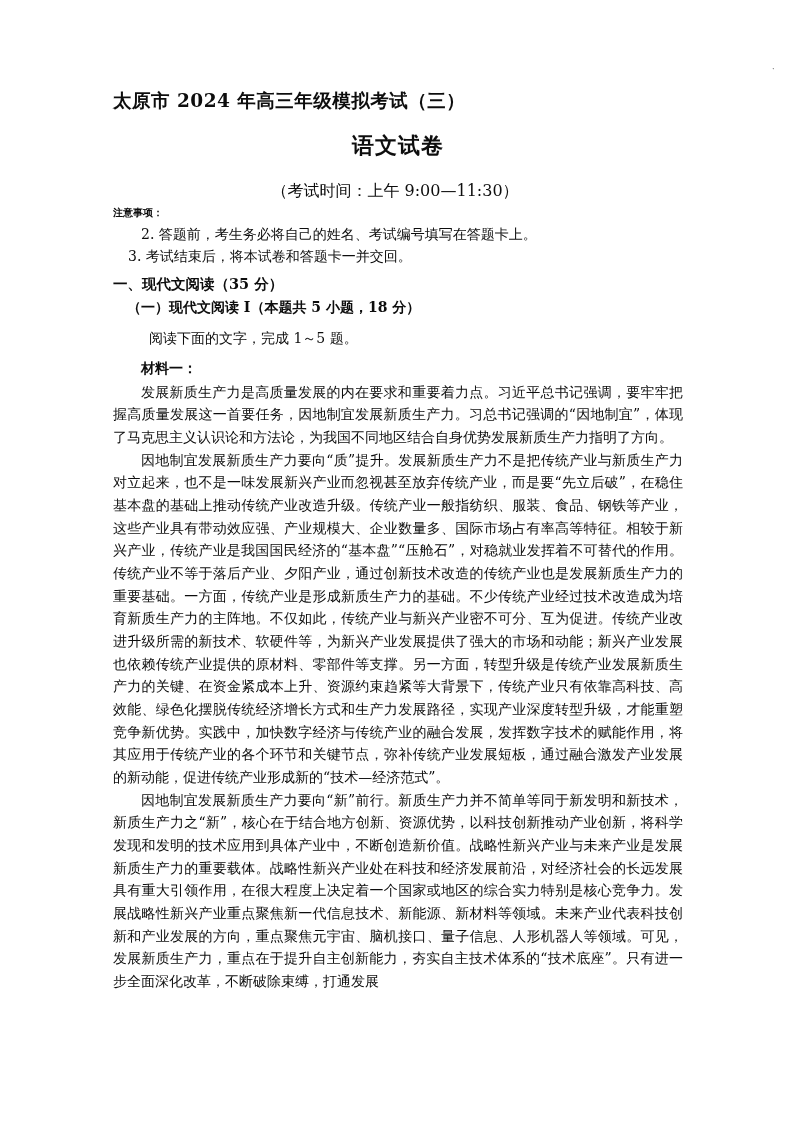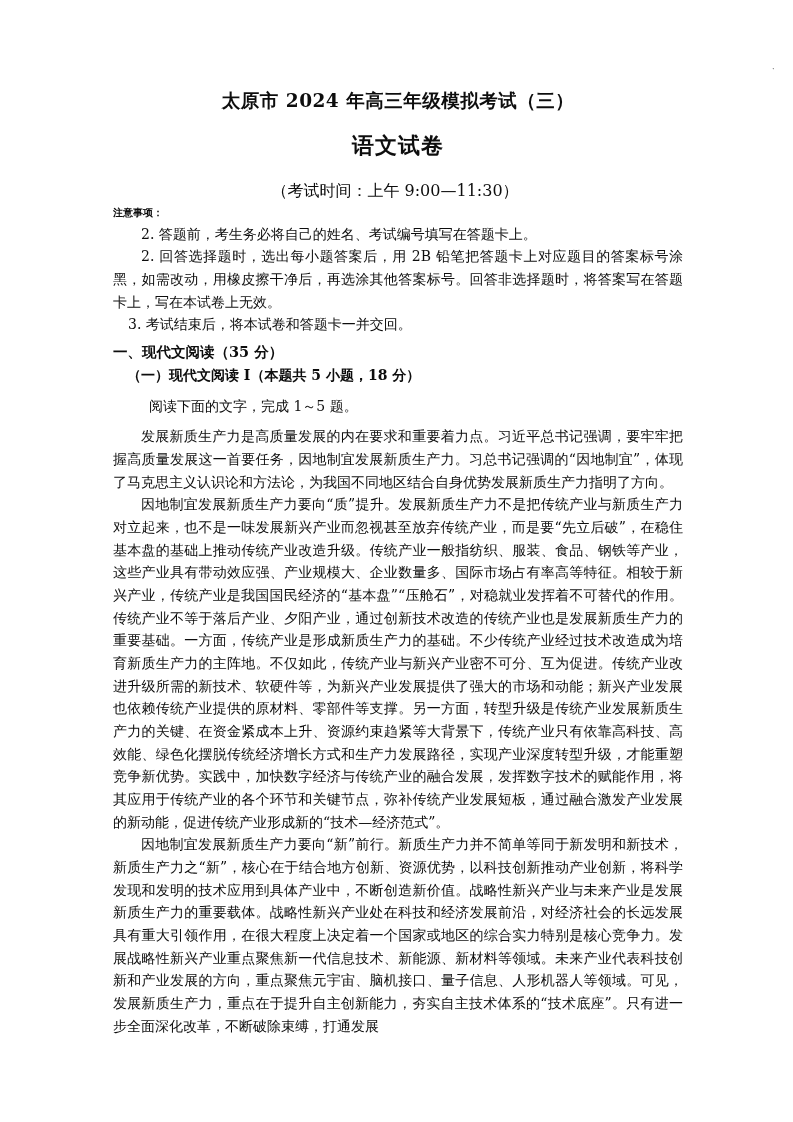--- a/index.html
+++ b/index.html
@@ -24,21 +24,21 @@
     padding: 0;
     box-sizing: border-box;
   }
   .content {
     position: absolute;
     left: 113px;
     top: 88px;
     width: 570px;
   }
   .doc-title {
-    text-align: center;
+    text-align: left;
     font-size: 18.5px;
     font-weight: bold;
     letter-spacing: 0.5px;
     margin: 0 0 16px 0;
     line-height: 1.4;
   }
   .doc-subtitle {
     text-align: center;
     font-size: 22px;
     font-weight: bold;
@@ -113,27 +113,27 @@
 
     <h1 class="doc-title">太原市 2024 年高三年级模拟考试（三）</h1>
     <h2 class="doc-subtitle">语文试卷</h2>
 
     <div class="exam-time">（考试时间：上午 9:00—11:30）</div>
 
     <div class="notice-title">注意事项：</div>
 
     <div class="body-block">
       <p class="para indent2">2. 答题前，考生务必将自己的姓名、考试编号填写在答题卡上。</p>
-      <p class="para indent2">2. 回答选择题时，选出每小题答案后，用 2B 铅笔把答题卡上对应题目的答案标号涂黑，如需改动，用橡皮擦干净后，再选涂其他答案标号。回答非选择题时，将答案写在答题卡上，写在本试卷上无效。</p>
       <p class="para indent1">3. 考试结束后，将本试卷和答题卡一并交回。</p>
     </div>
 
     <div class="section-head">一、现代文阅读（35 分）</div>
     <div class="sub-head">（一）现代文阅读 I（本题共 5 小题，18 分）</div>
     <p class="para indent2">阅读下面的文字，完成 1～5 题。</p>
+    <div class="mat-head">材料一：</div>
 
     <div class="body-block">
       <p class="para indent2">发展新质生产力是高质量发展的内在要求和重要着力点。习近平总书记强调，要牢牢把握高质量发展这一首要任务，因地制宜发展新质生产力。习总书记强调的“因地制宜”，体现了马克思主义认识论和方法论，为我国不同地区结合自身优势发展新质生产力指明了方向。</p>
       <p class="para indent2">因地制宜发展新质生产力要向“质”提升。发展新质生产力不是把传统产业与新质生产力对立起来，也不是一味发展新兴产业而忽视甚至放弃传统产业，而是要“先立后破”，在稳住基本盘的基础上推动传统产业改造升级。传统产业一般指纺织、服装、食品、钢铁等产业，这些产业具有带动效应强、产业规模大、企业数量多、国际市场占有率高等特征。相较于新兴产业，传统产业是我国国民经济的“基本盘”“压舱石”，对稳就业发挥着不可替代的作用。传统产业不等于落后产业、夕阳产业，通过创新技术改造的传统产业也是发展新质生产力的重要基础。一方面，传统产业是形成新质生产力的基础。不少传统产业经过技术改造成为培育新质生产力的主阵地。不仅如此，传统产业与新兴产业密不可分、互为促进。传统产业改进升级所需的新技术、软硬件等，为新兴产业发展提供了强大的市场和动能；新兴产业发展也依赖传统产业提供的原材料、零部件等支撑。另一方面，转型升级是传统产业发展新质生产力的关键、在资金紧成本上升、资源约束趋紧等大背景下，传统产业只有依靠高科技、高效能、绿色化摆脱传统经济增长方式和生产力发展路径，实现产业深度转型升级，才能重塑竞争新优势。实践中，加快数字经济与传统产业的融合发展，发挥数字技术的赋能作用，将其应用于传统产业的各个环节和关键节点，弥补传统产业发展短板，通过融合激发产业发展的新动能，促进传统产业形成新的“技术—经济范式”。</p>
       <p class="para indent2">因地制宜发展新质生产力要向“新”前行。新质生产力并不简单等同于新发明和新技术，新质生产力之“新”，核心在于结合地方创新、资源优势，以科技创新推动产业创新，将科学发现和发明的技术应用到具体产业中，不断创造新价值。战略性新兴产业与未来产业是发展新质生产力的重要载体。战略性新兴产业处在科技和经济发展前沿，对经济社会的长远发展具有重大引领作用，在很大程度上决定着一个国家或地区的综合实力特别是核心竞争力。发展战略性新兴产业重点聚焦新一代信息技术、新能源、新材料等领域。未来产业代表科技创新和产业发展的方向，重点聚焦元宇宙、脑机接口、量子信息、人形机器人等领域。可见，发展新质生产力，重点在于提升自主创新能力，夯实自主技术体系的“技术底座”。只有进一步全面深化改革，不断破除束缚，打通发展</p>
     </div>
 
   </div>
 </div>
 

